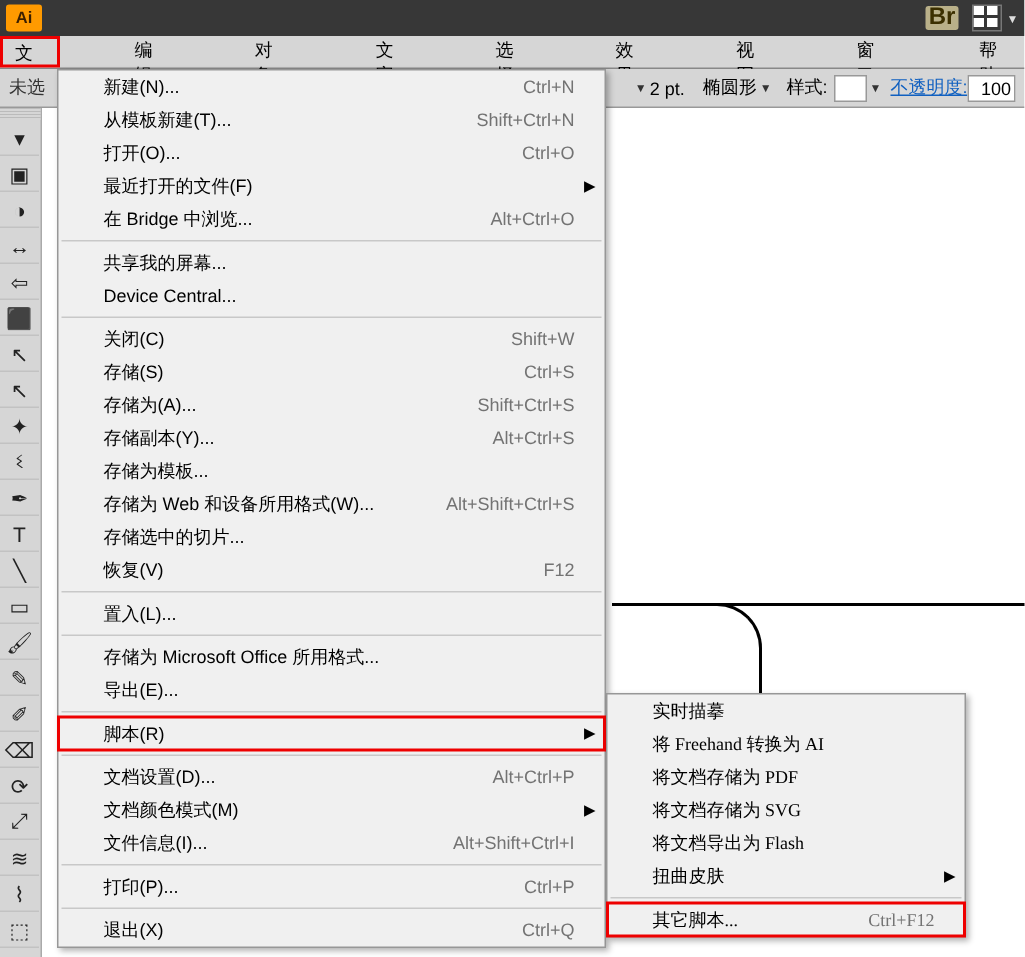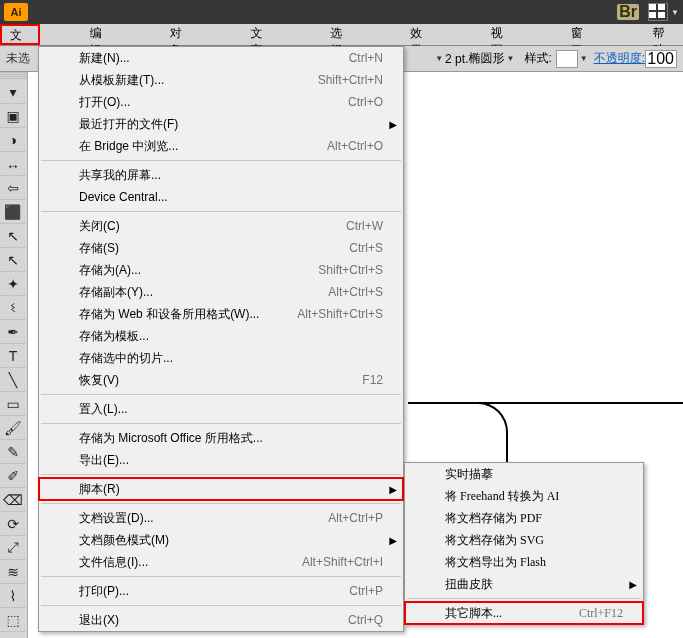--- a/index.html
+++ b/index.html
@@ -6,32 +6,32 @@
   body { font-family: "Microsoft YaHei", Tahoma, sans-serif; font-size: 12px; background: #fff; width: 683px; height: 638px; overflow: hidden; position: relative; }
   .topbar { display: flex; align-items: center; background: #373737; height: 24px; padding: 0 4px; }
   .ai-logo { width: 24px; height: 18px; background: #ff9a00; color: #3b1f00; font-weight: bold; font-size: 11px; display: flex; align-items: center; justify-content: center; margin-right: 8px; border-radius: 2px; }
   .menubar { display: flex; background: #d6d6d6; height: 22px; border-bottom: 1px solid #888; gap: 40px; }
   .menu-item { padding: 1px 10px; color: #000; cursor: default; }
   .menu-item.active { border: 2px solid #e00; padding: 1px 8px; background: #d6d6d6; }
   .secondbar { display: flex; align-items: center; height: 26px; background: #d6d6d6; border-bottom: 1px solid #999; padding: 0 6px; position: relative; z-index: 1; }
   .secondbar .left-label { color: #333; }
   .secondbar .spacer { flex: 1; }
   .secondbar .tri { font-size: 8px; margin: 0 2px; color: #333; }
-  .secondbar input.num { width: 32px; height: 18px; border: 1px solid #999; background: #fff; font-size: 16px; text-align: right; padding-right: 2px; }
+  .secondbar input.num { width: 32px; height: 18px; border: 1px solid #999; background: #fff; font-size: 12px; text-align: right; padding-right: 2px; }
   .secondbar .linkblue { color: #1060c0; text-decoration: underline; margin-left: 4px; }
   .secondbar .swatch { width: 22px; height: 18px; border: 1px solid #999; background: #fff; margin-left: 4px; }
   .toolpanel { position: absolute; left: 0; top: 72px; width: 28px; background: #d6d6d6; border-right: 1px solid #aaa; }
   .toolpanel .tool { width: 26px; height: 24px; display: flex; align-items: center; justify-content: center; font-size: 14px; color: #222; border-bottom: 1px solid #c2c2c2; cursor: default; }
   .toolpanel .grip { height: 8px; background: repeating-linear-gradient(#bbb,#bbb 1px,#d6d6d6 1px,#d6d6d6 2px); }
   .canvas-area { position: absolute; left: 28px; right: 0; top: 72px; bottom: 0; background: #fff; }
   .shape-line { position: absolute; border-top: 2px solid #000; }
   .shape-corner { position: absolute; width: 60px; height: 60px; border-top: 2px solid #000; border-right: 2px solid #000; border-top-right-radius: 30px; }
 
   .dropdown { position: absolute; top: 22px; left: 38px; width: 366px; background: #f0f0f0; border: 1px solid #979797; box-shadow: 2px 2px 4px rgba(0,0,0,.3); z-index: 10; }
-  .dropdown .row { display: flex; align-items: center; height: 22px; padding: 0 20px 0 40px; color: #000; cursor: default; position: relative; }
+  .dropdown .row { display: flex; align-items: center; height: 22px; padding: 0 20px 0 30px; color: #000; cursor: default; position: relative; }
   .dropdown .row .lbl { flex: 1; white-space: nowrap; }
   .dropdown .row .sc { color: #737373; font-size: 12px; }
   .dropdown .row .arrow { position: absolute; right: 6px; font-size: 10px; }
   .dropdown .sep { height: 1px; background: #c8c8c8; margin: 3px 2px; }
   .dropdown .row.highlight { outline: 2px solid #e00; outline-offset: -1px; z-index: 2; }
   .dropdown.sub { left: 404px; top: 462px; width: 240px; font-family: Liberation Serif, serif; }
   .dropdown.sub .row.highlight2 { outline: 2px solid #e00; outline-offset: -1px; }
 
   .br-badge { width:22px; height:16px; background:#b9b089; color:#3b2f00; font-size:16px; font-weight:bold; display:flex; align-items:center; justify-content:center; border-radius:2px; margin-left:10px; }
   .grid-icon { width:18px; height:16px; margin-left:10px; background: linear-gradient(#fff,#fff), linear-gradient(#fff,#fff), linear-gradient(#fff,#fff), linear-gradient(#fff,#fff); background-size:7px 6px; background-position:0 0,9px 0,0 8px,9px 8px; background-repeat:no-repeat; outline:1px solid #777; }
@@ -58,21 +58,21 @@
     <div class="menu-item">视图(V)</div>
     <div class="menu-item">窗口(W)</div>
     <div class="menu-item">帮助(H)</div>
   </div>
 
 <div class="secondbar">
   <span class="left-label">未选</span>
   <span class="spacer"></span>
   <span class="tri">▼</span>
   <span>2 pt.</span>
-  <span style="margin-left:0;">椭圆形</span>
+  <span style="margin-left:12px;">椭圆形</span>
   <span class="tri">▼</span>
   <span style="margin-left:8px;">样式:</span>
   <span class="swatch"></span>
   <span class="tri">▼</span>
   <span class="linkblue">不透明度:</span>
   <input class="num" value="100" style="">
 </div>
 
 <div class="toolpanel" id="tools">
     <div class="grip"></div>
@@ -131,40 +131,40 @@
     <div class="sep"></div>
     <div class="row">
       <span class="lbl">共享我的屏幕...</span>
     </div>
     <div class="row">
       <span class="lbl">Device Central...</span>
     </div>
     <div class="sep"></div>
     <div class="row">
       <span class="lbl">关闭(C)</span>
-      <span class="sc">Ctrl+W</span>
+      <span class="sc">Shift+W</span>
     </div>
     <div class="row">
       <span class="lbl">存储(S)</span>
       <span class="sc">Ctrl+S</span>
     </div>
     <div class="row">
       <span class="lbl">存储为(A)...</span>
       <span class="sc">Shift+Ctrl+S</span>
     </div>
     <div class="row">
       <span class="lbl">存储副本(Y)...</span>
       <span class="sc">Alt+Ctrl+S</span>
     </div>
     <div class="row">
+      <span class="lbl">存储为模板...</span>
+    </div>
+    <div class="row">
       <span class="lbl">存储为 Web 和设备所用格式(W)...</span>
       <span class="sc">Alt+Shift+Ctrl+S</span>
-    </div>
-    <div class="row">
-      <span class="lbl">存储为模板...</span>
     </div>
     <div class="row">
       <span class="lbl">存储选中的切片...</span>
     </div>
     <div class="row">
       <span class="lbl">恢复(V)</span>
       <span class="sc">F12</span>
     </div>
     <div class="sep"></div>
     <div class="row">

